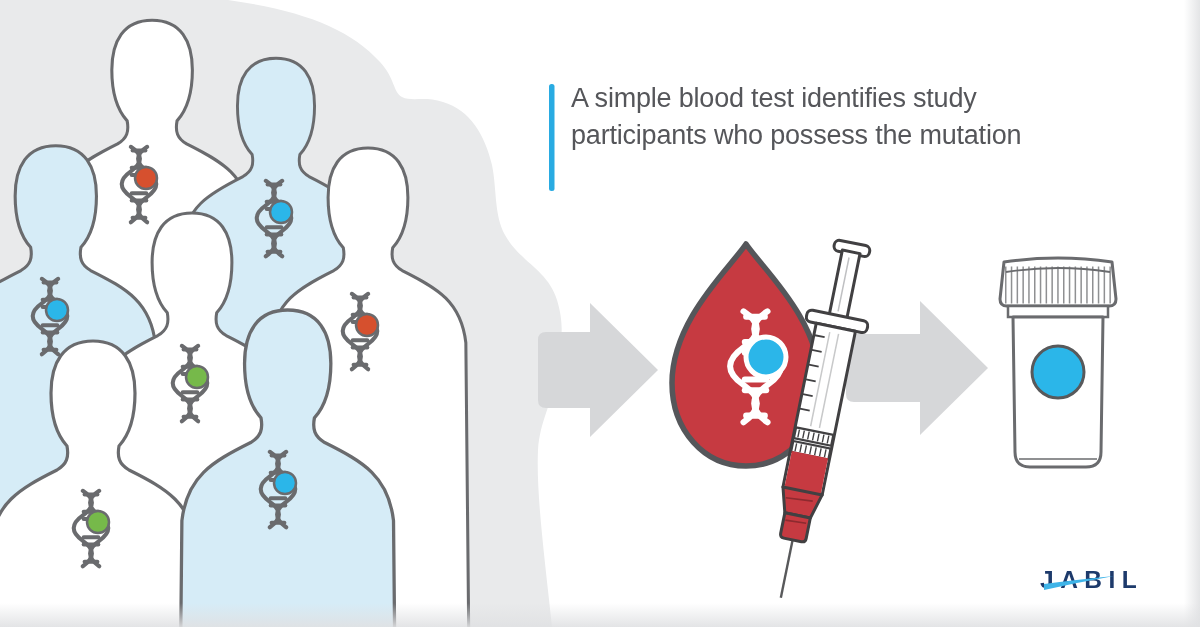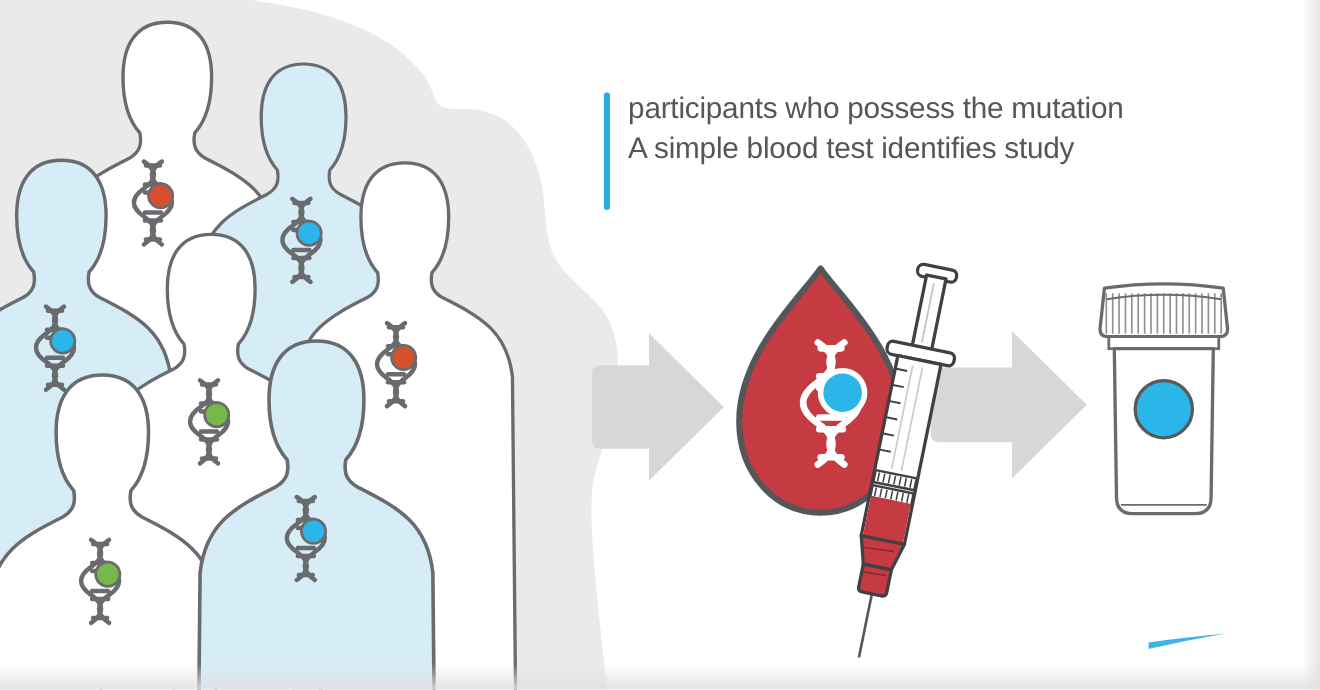--- a/index.html
+++ b/index.html
@@ -137,25 +137,26 @@
       <line x1="1005" y1="285" x2="1111" y2="285" stroke="#6a6b6e" stroke-width="37" stroke-dasharray="1.5 4.3" opacity="0.75"></line>
       <path d="M1006,272 Q1058,264 1110,272" fill="none" stroke="#6a6b6e" stroke-width="1.8"></path>
       <rect x="1008" y="306" width="100" height="11" fill="#ffffff" stroke="#6a6b6e" stroke-width="2.5"></rect>
       <path d="M1013,317 L1103,317 L1101,452 Q1101,467 1086,467 L1030,467 Q1015,467 1015,452 Z" fill="#ffffff" stroke="#6a6b6e" stroke-width="3" stroke-linejoin="round"></path>
       <line x1="1019" y1="459" x2="1097" y2="459" stroke="#6a6b6e" stroke-width="1.5"></line>
       <circle cx="1058" cy="372" r="26" stroke="#58595b" stroke-width="3" fill="#2bb6e9"></circle>
     </g>
   </svg>
 
   <div class="headline" style="color: rgb(85, 86, 90);">
+    <div>A simple blood test identifies study</div>
     <div>participants who possess the mutation</div>
-    <div>A simple blood test identifies study</div>
   </div>
 
   <div class="logo">
+    <div class="logo-text" style="color: rgb(29, 58, 107);">JABIL</div>
     <svg class="logo-swoosh" width="72" height="18" viewBox="0 0 72 18">
       <path d="M0,16 Q36,8 70,2 Q30,6 0,10 Z" fill="#3fb4e8"></path>
     </svg>
   </div>
 
   <div class="edge-right"></div>
   <div class="edge-bottom"></div>
 
 </div>
 

